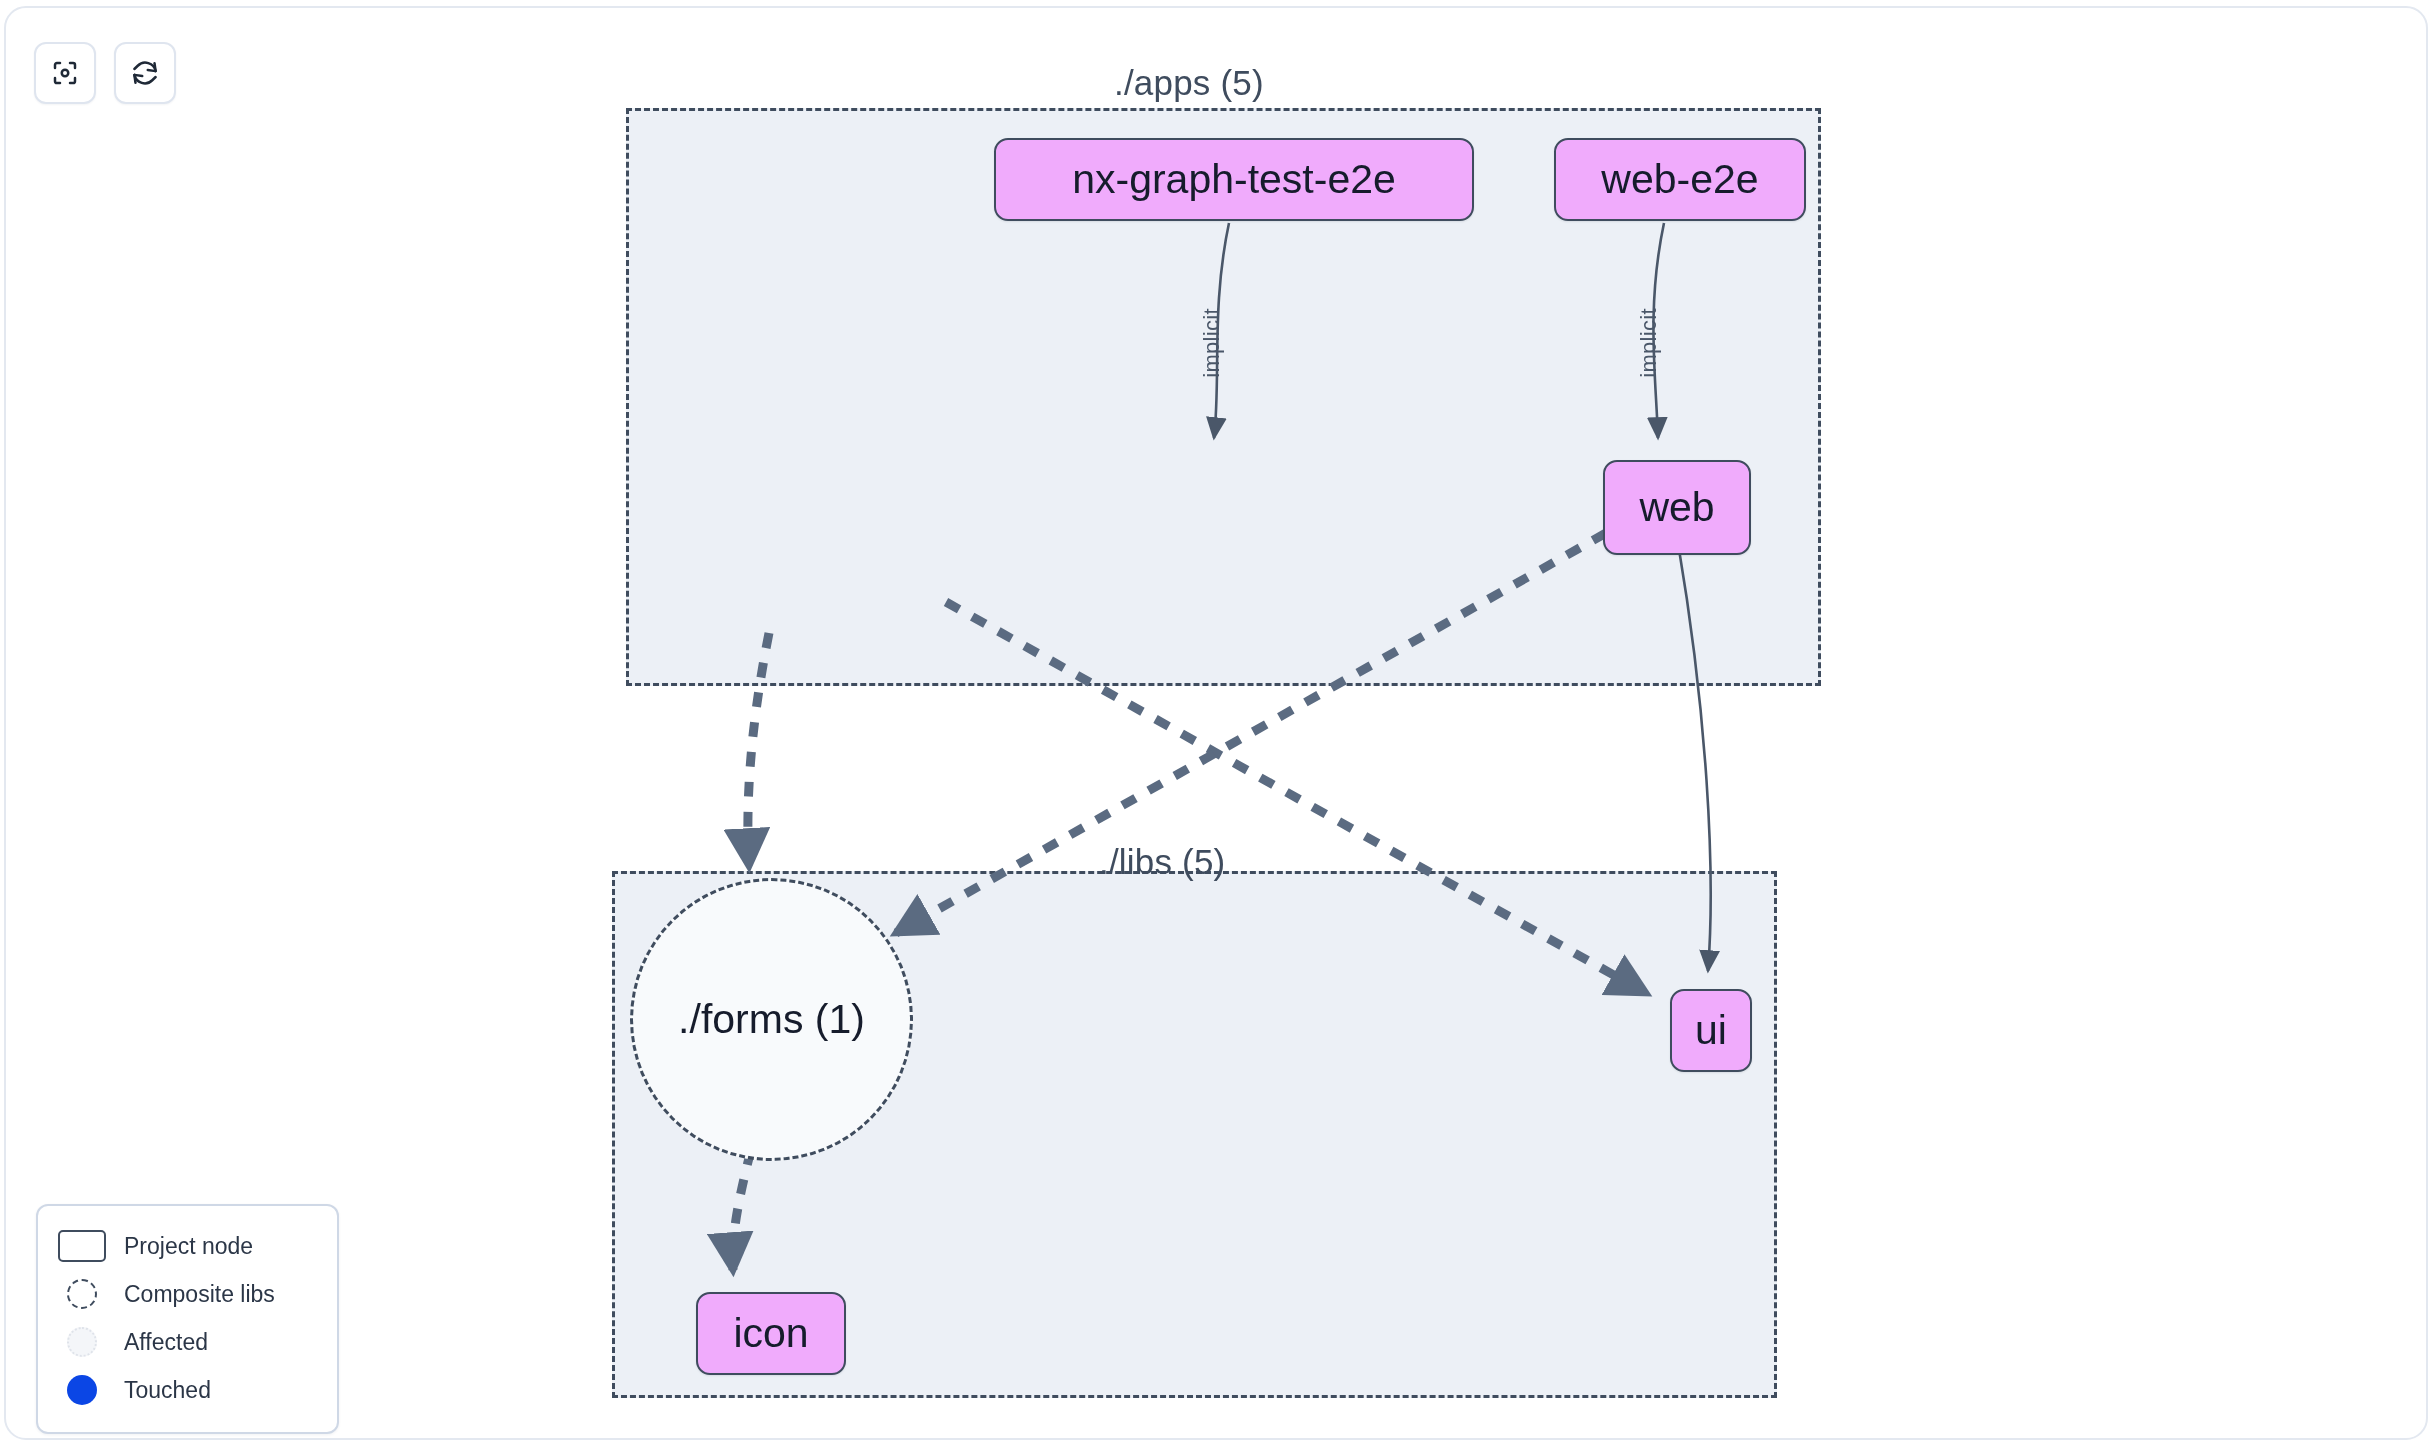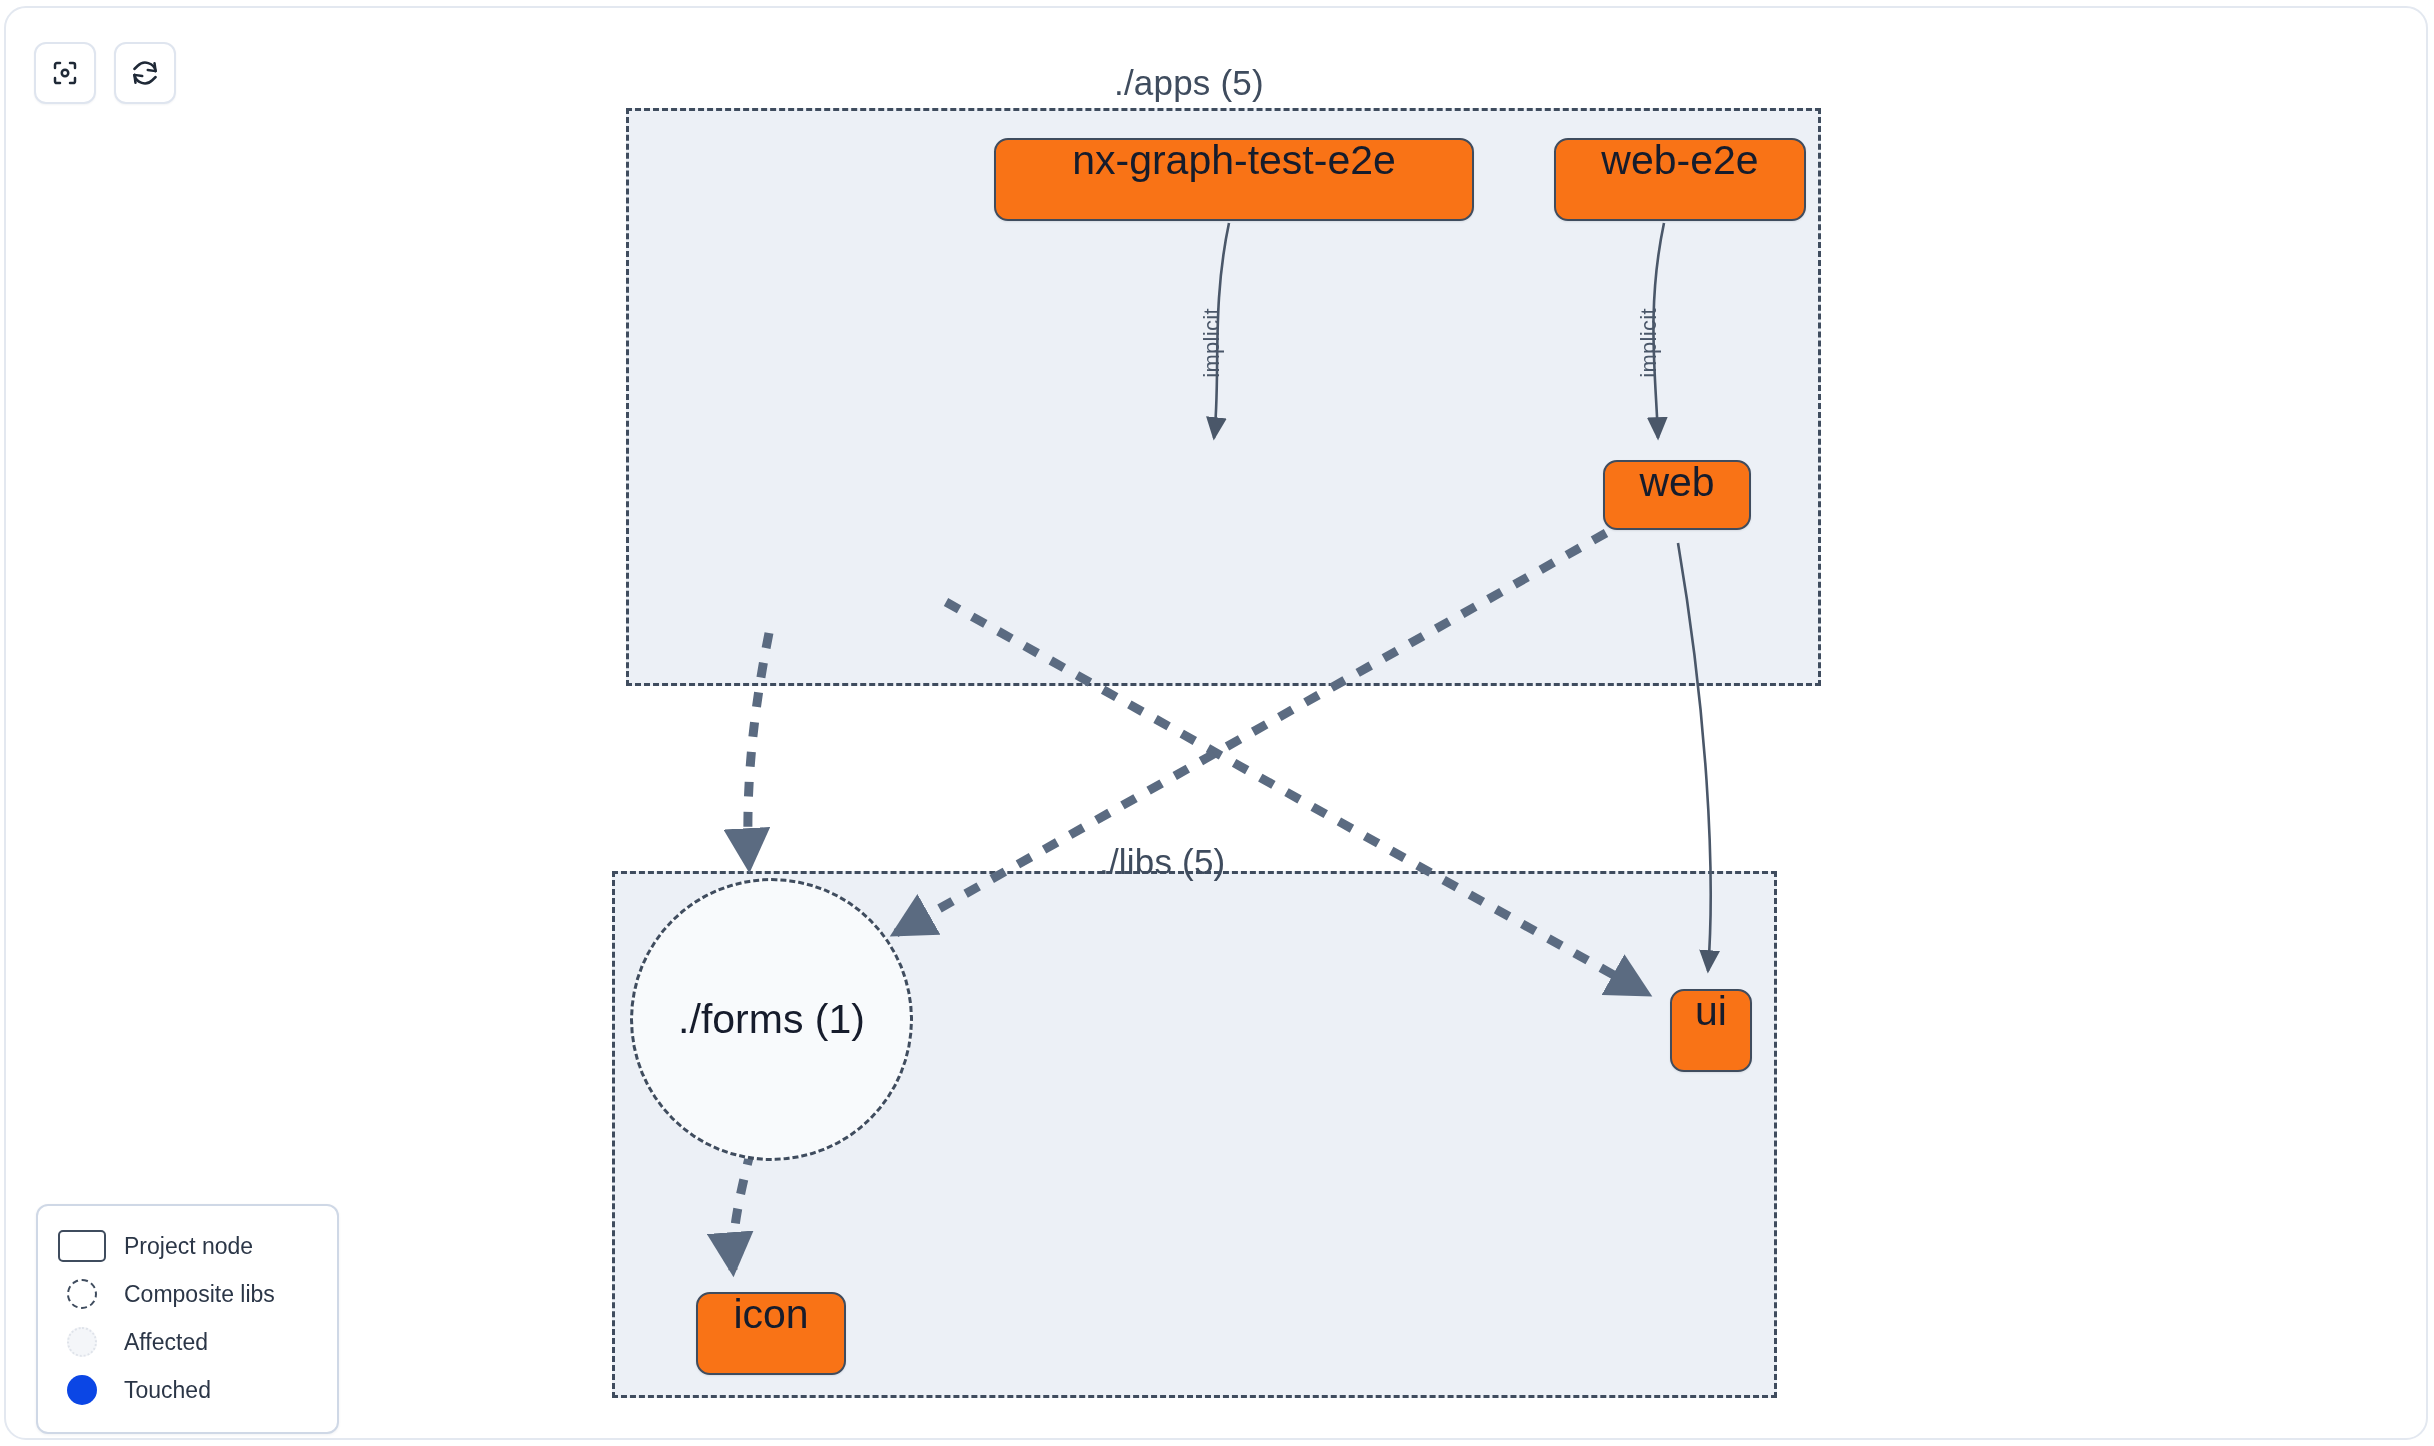--- a/index.html
+++ b/index.html
@@ -82,24 +82,25 @@
     color: #3f4c5e;
     white-space: nowrap;
     letter-spacing: 0.2px;
     background: transparent;
   }
 
   
   .node {
     position: absolute;
     box-sizing: border-box;
-    background: #f97316;
+    background: #f0abfc;
     border: 2.5px solid #3f4c5e;
     border-radius: 14px;
     display: flex;
+    align-items: center;
     justify-content: center;
     z-index: 20;
     cursor: pointer;
     box-shadow: 0 1px 2px rgba(30,41,59,0.10);
   }
   .node-label {
     font-size: 41px;
     color: #161c2c;
     white-space: nowrap;
     line-height: 1;
@@ -276,21 +277,21 @@
 
     <div class="node" style="left:988px; top:130px; width:480px; height:83px;">
       <span class="node-label">nx-graph-test-e2e</span>
     </div>
 
     <div class="node" style="left:1548px; top:130px; width:252px; height:83px;">
       <span class="node-label">web-e2e</span>
     </div>
 
 
-    <div class="node" style="left:1597px; top:452px; width:148px; height:70px;">
+    <div class="node" style="left:1597px; top:452px; width:148px; height:95px;">
       <span class="node-label">web</span>
     </div>
 
     <div class="node" style="left:1664px; top:981px; width:82px; height:83px;">
       <span class="node-label">ui</span>
     </div>
 
     <div class="node" style="left:690px; top:1284px; width:150px; height:83px;">
       <span class="node-label">icon</span>
     </div>

